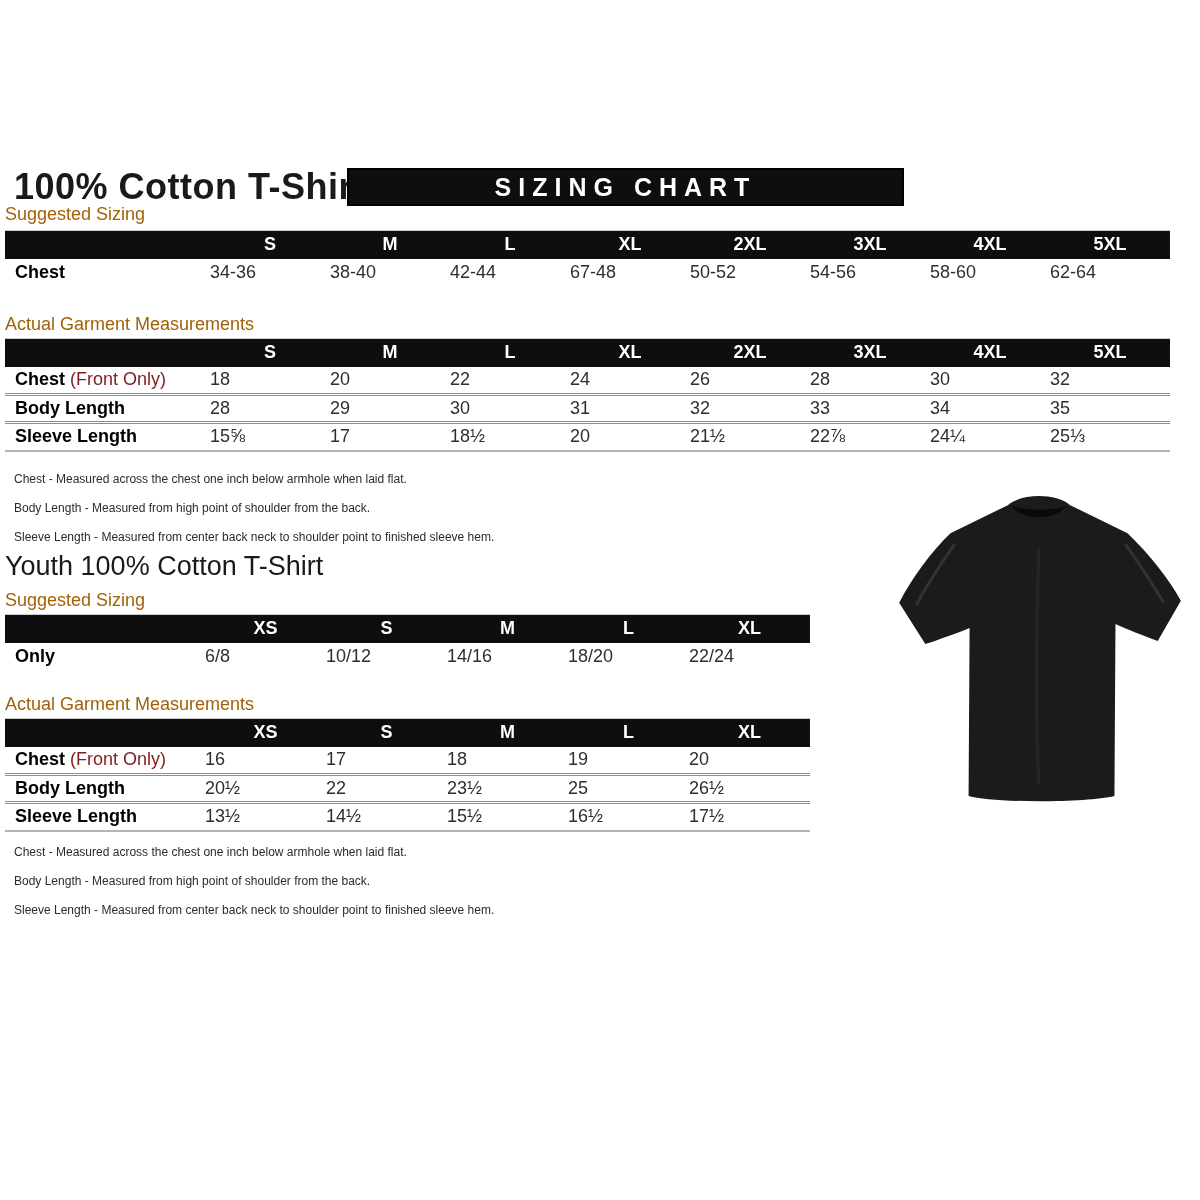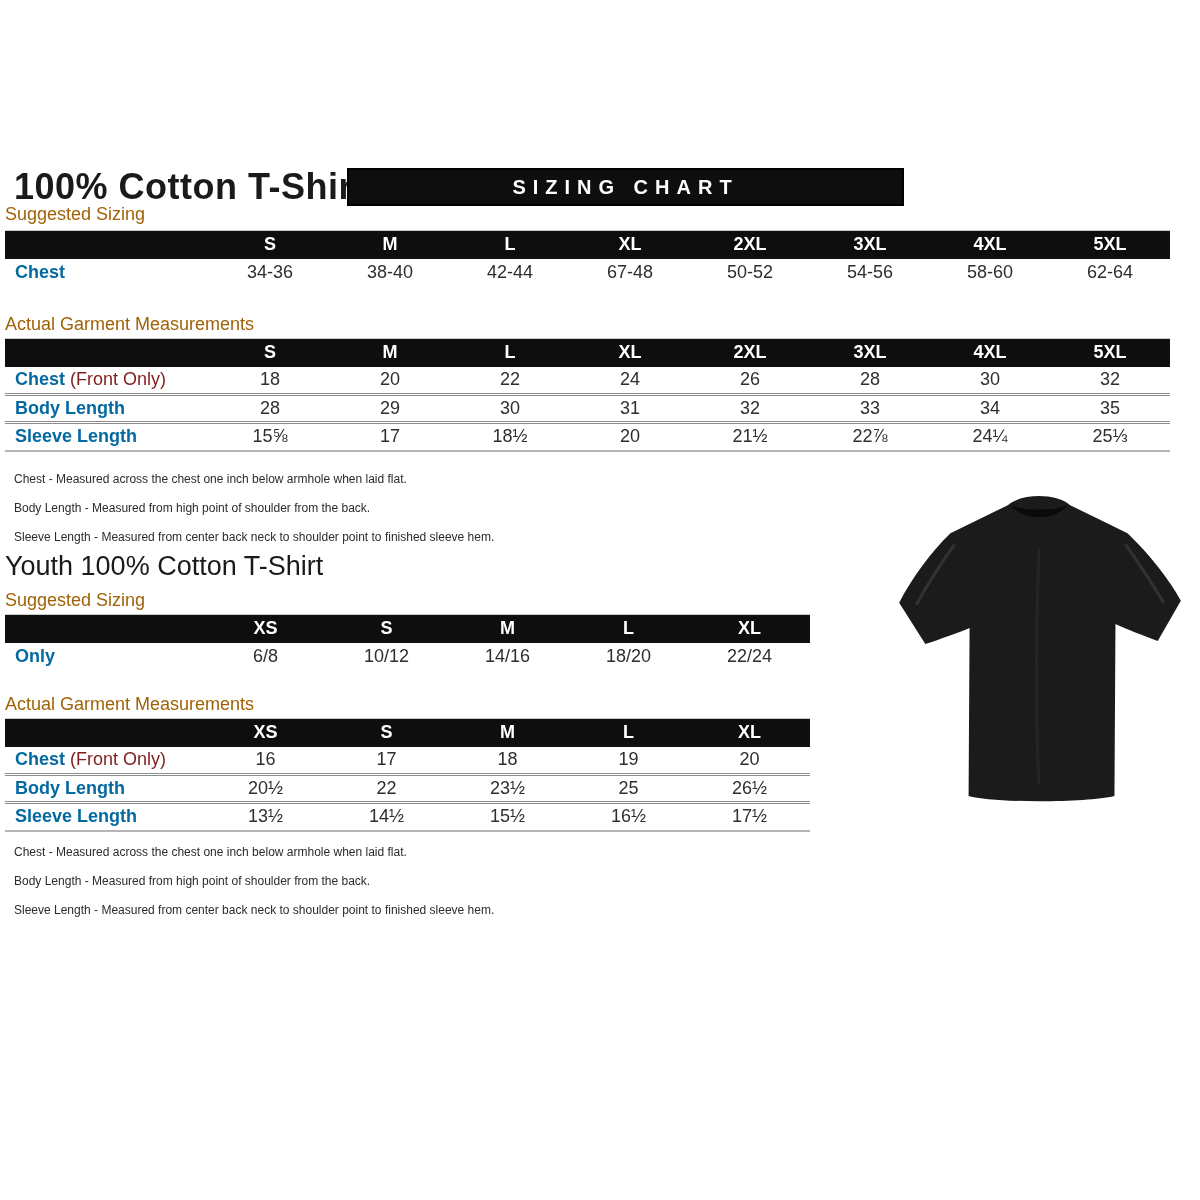--- a/index.html
+++ b/index.html
@@ -23,21 +23,21 @@
     letter-spacing: 0.5px;
   }
   .youth-title {
     position: absolute; left: 5px; top: 551px;
     font-size: 27px; font-weight: 400; color: #1a1a1a; text-align: right;
   }
   .banner {
     position: absolute; left: 347px; top: 168px;
     width: 557px; height: 38px;
     background: var(--bar-color, #0e0e0e);
-    color: #fff; font-size: 20px; font-weight: 700;
+    color: #fff; font-size: 25px; font-weight: 700;
     letter-spacing: 7px;
     display: flex; align-items: center; justify-content: center;
     border: 2px solid #000;
   }
 
   
   .section-label {
     position: absolute; left: 5px;
     font-size: 18px; color: #a16207;
   }
@@ -53,28 +53,28 @@
   table.size-table thead th {
     background: var(--bar-color, #0e0e0e);
     color: #ffffff; font-weight: 700; font-size: 18px;
     height: 28px; text-align: center; padding: 0;
   }
   table.adult-table th.label-col,
   table.adult-table td.label-cell { width: 205px; }
   table.youth-table th.label-col,
   table.youth-table td.label-cell { width: 200px; }
   table.size-table tbody td {
-    height: 28px; text-align: center;
+    height: 28px; 
     font-size: 18px; color: #2e2e2e;
     padding: 0;
   }
   table.size-table tbody td.label-cell {
     text-align: left; padding-left: 10px;
   }
-  .row-label-strong { font-weight: 700; color: #0369a1; }
+  .row-label-strong { font-weight: 700; color: #000000; }
   .row-label-suffix { font-weight: 400; color: #7f1d1d; }
   table.actual-table tbody tr + tr td { border-top: 3px double #8d8d8d; }
   table.actual-table tbody tr:last-child td { border-bottom: 2px solid #b5b5b5; }
 
   
   .notes {
     position: absolute; left: 14px;
     font-size: 12px; color: #2b2b2b;
     line-height: 29px;
   }

